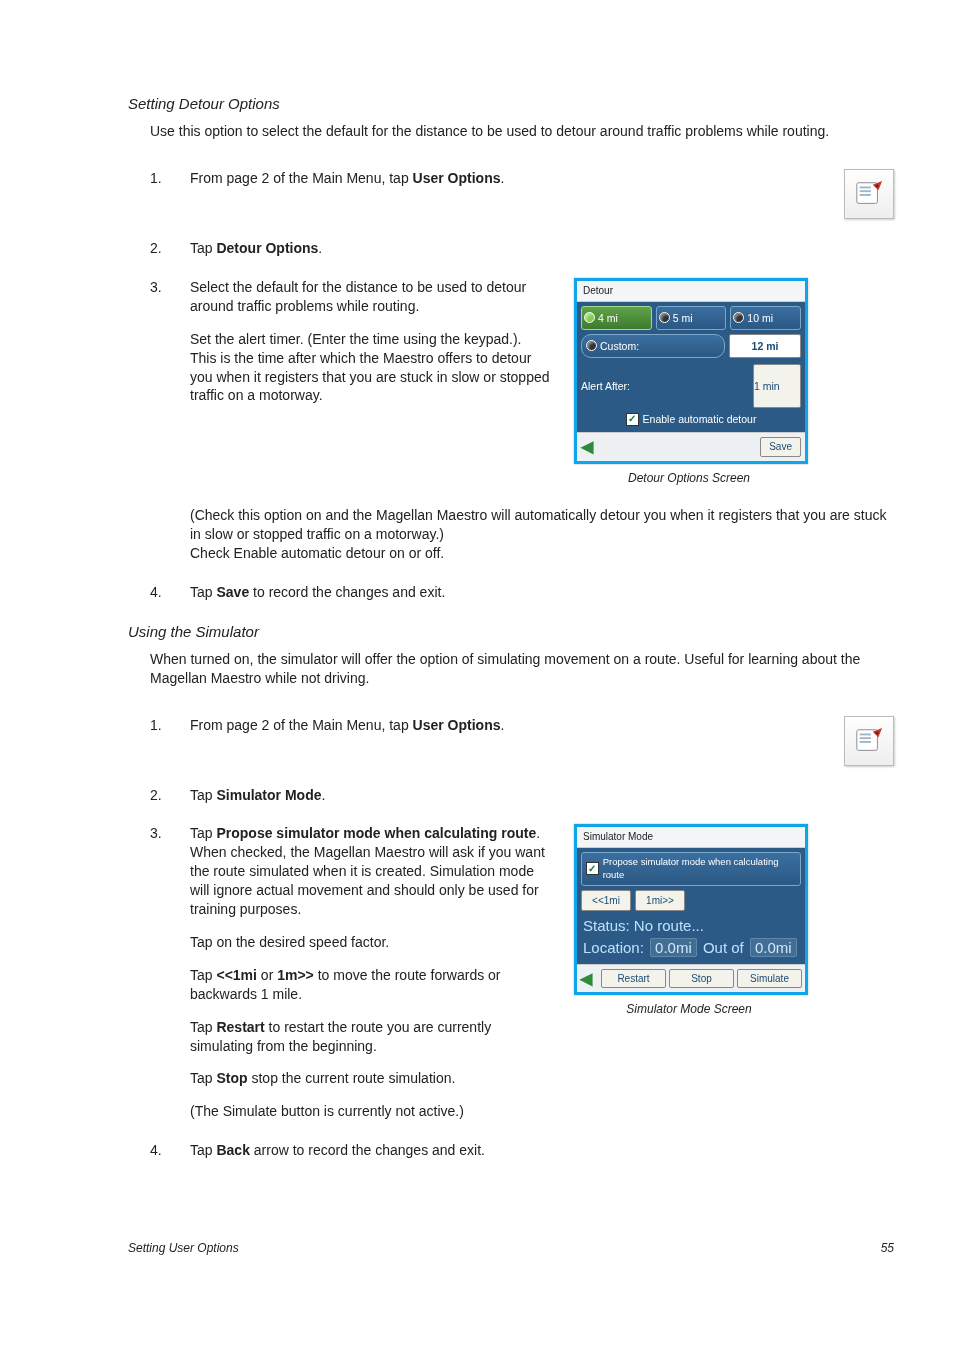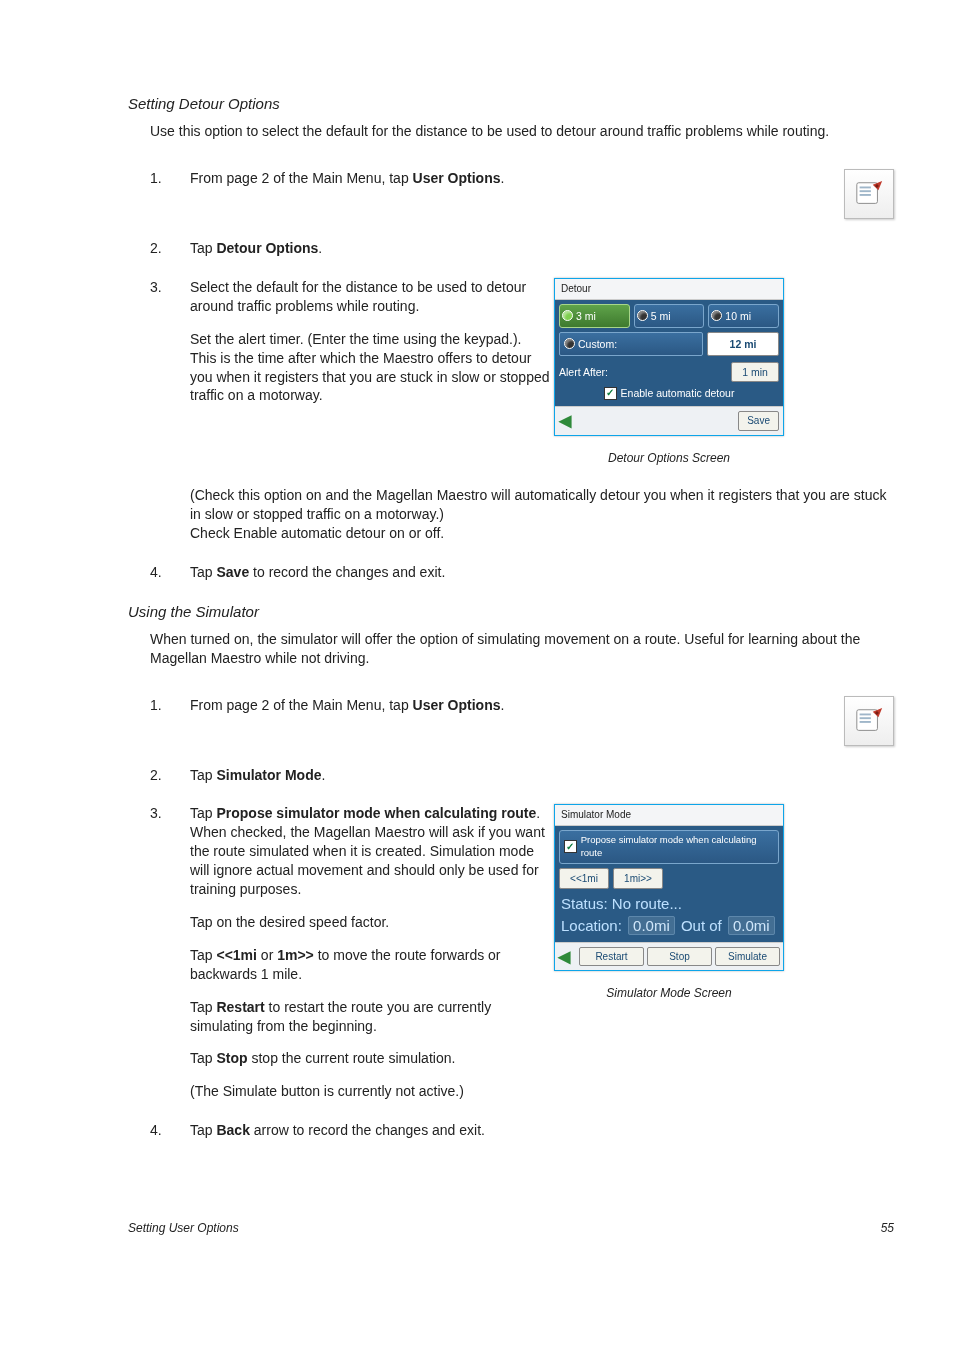--- a/index.html
+++ b/index.html
@@ -36,55 +36,55 @@
   }
   ol.steps > li .body {
     flex: 1;
   }
   ol.steps p { margin: 0 0 14px 0; }
   ol.steps p:last-child { margin-bottom: 0; }
   .bold { font-weight: bold; }
   .row {
     display: flex;
     align-items: flex-start;
-    gap: 4px;
+    gap: 24px;
   }
   .row .left { flex:1; }
   .right-figure {
     flex-shrink: 0;
     width: 230px;
   }
   .icon-thumb {
     width: 48px; height:48px;
     border:1px solid #bbb;
     background: linear-gradient(#fff,#eee);
     display:flex; align-items:center; justify-content:center;
     box-shadow: 1px 1px 2px rgba(0,0,0,.2);
     flex-shrink:0;
     margin-left:8px;
   }
   .icon-thumb svg { width:30px; height:30px; }
   .caption {
     text-align:center;
     font-style: italic;
     font-size: 12px;
-    margin-top:14px;
+    margin-top:6px;
   }
   .page-footer {
     display:flex;
     justify-content:space-between;
     font-style: italic;
     font-size: 12px;
     margin-top: 80px;
   }
 
   
   .gps-screen {
     width: 228px;
-    border:1px solid #0ea5e9;
+    border:3px solid #0ea5e9;
     font-size:10.5px;
     background:#eef1f4;
     box-shadow: 0 0 2px rgba(0,0,0,.3);
   }
   .gps-titlebar {
     background:#f4f5f7;
     padding:3px 6px;
     font-size:10px;
     border-bottom:1px solid #ccc;
   }
@@ -109,38 +109,38 @@
     background:#333; border:1px solid #fff;
     box-shadow: inset 2px 2px 2px rgba(255,255,255,.4);
     flex-shrink:0;
   }
   .opt-btn.sel .radio-dot{ background:#7fcf4f; }
   .custom-row { display:flex; gap:4px; margin-bottom:4px;}
   .custom-label{
     flex:1;
     background: linear-gradient(#3a6fa0,#2b5884);
     border:1px solid #7aa6cc;
-    border-radius:2px;
+    border-radius:10px;
     padding:4px 4px;
     display:flex;align-items:center;gap:3px;
   }
   .custom-val{
     width:70px;
     background:#ffffff;
     border:1px solid #888;
     border-radius:2px;
     text-align:center;
     color:#1a4a73;
     padding:4px 0;
     font-weight:bold;
   }
   .alert-row{display:flex;align-items:center;justify-content:space-between;padding:2px 0;}
   .alert-row .val-box{
     width:46px;background:#f3f3ec;border:1px solid #888;border-radius:2px;
-    text-align:center;color:#1a4a73;padding:2px 0;
+    text-align:left;color:#1a4a73;padding:14px 0;
   }
   .chk-row{display:flex;align-items:center;gap:4px;padding:2px 0;justify-content:center;}
   .chk{width:11px;height:11px;background:#fff;border:1px solid #333;display:flex;align-items:center;justify-content:center;}
   .chk::after{content:"✓";color:#0a7a3a;font-size:10px;font-weight:bold;}
   .gps-bottombar{
     display:flex;justify-content:space-between;align-items:center;
     background:#eef1f4;padding:3px 4px;border-top:1px solid #ccc;
   }
   .back-arrow{color:#2f8a3a;font-size:16px;font-weight:bold;}
   .save-btn{
@@ -221,21 +221,21 @@
         <p>Select the default for the distance to be used to detour around traffic problems while routing.</p>
         <p>Set the alert timer.  (Enter the time using the keypad.). This is the time after which the Maestro offers to detour you when it registers that you are stuck in slow or stopped traffic on a motorway.</p>
       </div>
       <div class="right-figure">
         <div class="gps-screen">
           <div class="gps-titlebar">Detour</div>
           <div class="gps-body">
             <div class="opt-row">
               <div class="opt-btn sel">
                   <span class="radio-dot"></span>
-                  <span>3 mi</span>
+                  <span>4 mi</span>
                 </div>
               <div class="opt-btn">
                   <span class="radio-dot"></span>
                   <span>5 mi</span>
                 </div>
               <div class="opt-btn">
                   <span class="radio-dot"></span>
                   <span>10 mi</span>
                 </div>
             </div>

